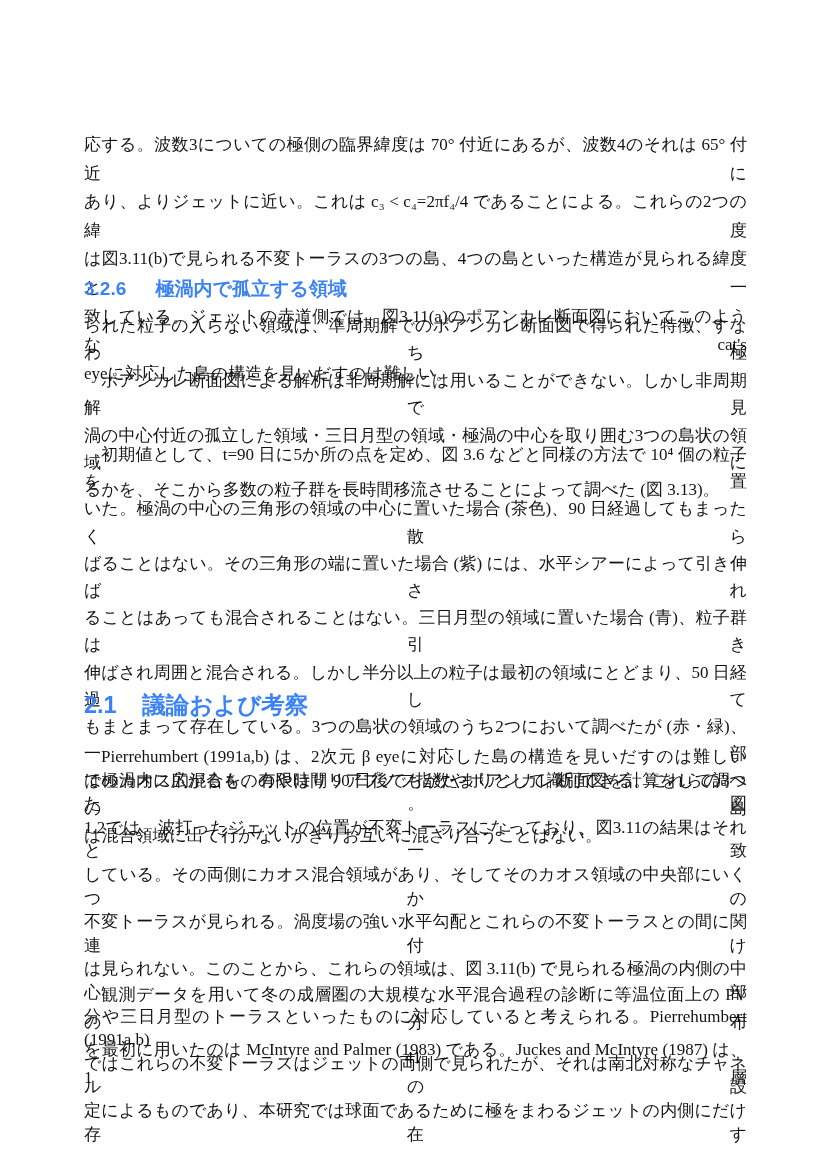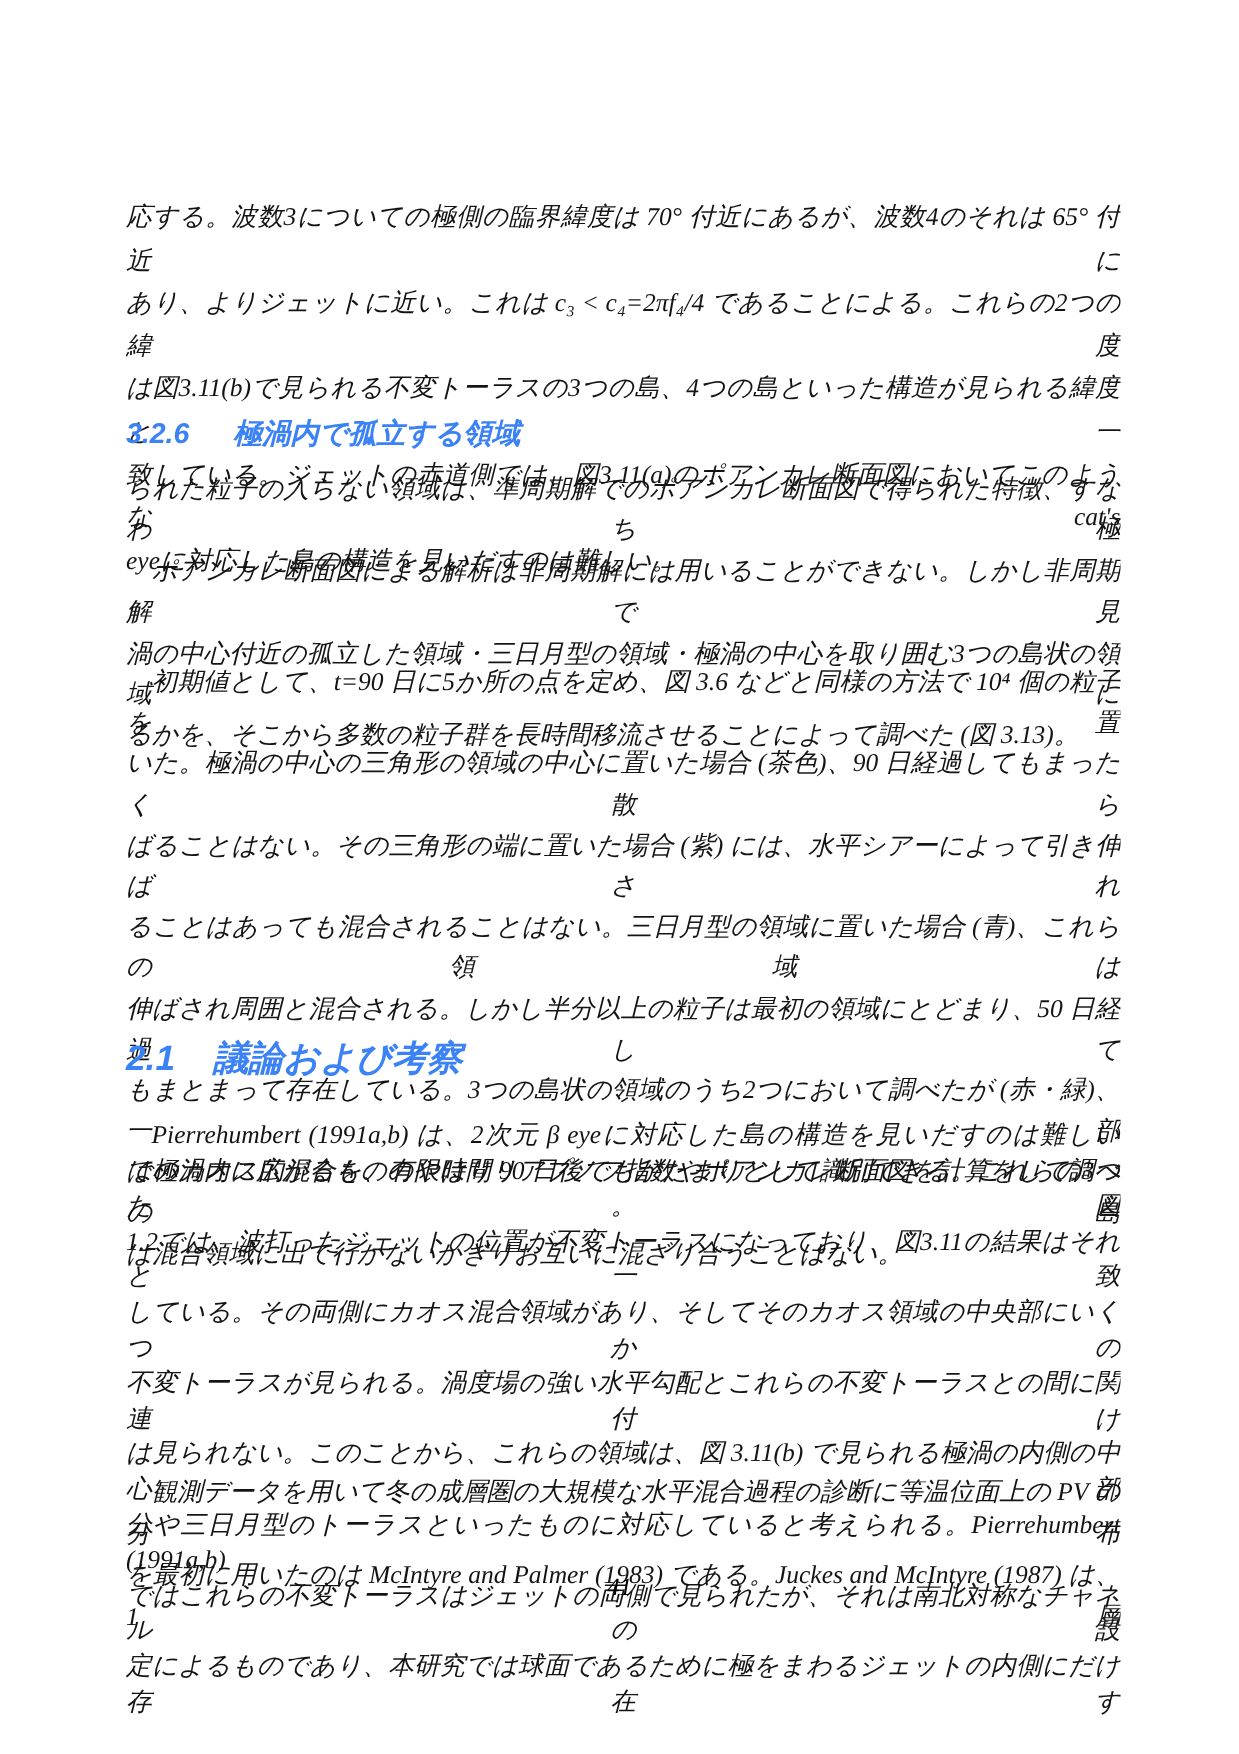--- a/index.html
+++ b/index.html
@@ -8,21 +8,20 @@
     width: 826px; height: 1169px;
     position: relative;
     font-family: "Liberation Serif", "DejaVu Serif", serif;
     color: #141414;
   }
   .page {
     position: absolute; inset: 0;
     width: 826px; height: 1169px;
     background: #ffffff;
     overflow: hidden;
-    font-style: italic;
   }
   .para {
     position: absolute;
     left: 84px;
     width: 663px;
     font-size: 17px;
   }
   .tline {
     text-align: justify;
     text-align-last: justify;
@@ -82,21 +81,21 @@
     <div class="tline">られた粒子の入らない領域は、準周期解でのポアンカレ断面図で得られた特徴、すなわち極</div>
     <div class="tline indent">ポアンカレ断面図による解析は非周期解には用いることができない。しかし非周期解で見</div>
     <div class="tline">渦の中心付近の孤立した領域・三日月型の領域・極渦の中心を取り囲む3つの島状の領域に</div>
     <div class="tline end">るかを、そこから多数の粒子群を長時間移流させることによって調べた (図 3.13)。</div>
   </div>
 
   <div class="para p3">
     <div class="tline indent">初期値として、t=90 日に5か所の点を定め、図 3.6 などと同様の方法で 10⁴ 個の粒子を置</div>
     <div class="tline">いた。極渦の中心の三角形の領域の中心に置いた場合 (茶色)、90 日経過してもまったく散ら</div>
     <div class="tline">ばることはない。その三角形の端に置いた場合 (紫) には、水平シアーによって引き伸ばされ</div>
-    <div class="tline">ることはあっても混合されることはない。三日月型の領域に置いた場合 (青)、これらの領域は</div>
+    <div class="tline">ることはあっても混合されることはない。三日月型の領域に置いた場合 (青)、粒子群は引き</div>
     <div class="tline">伸ばされ周囲と混合される。しかし半分以上の粒子は最初の領域にとどまり、50 日経過して</div>
     <div class="tline">もまとまって存在している。3つの島状の領域のうち2つにおいて調べたが (赤・緑)、一部</div>
     <div class="tline">は極渦内に広がるもののやはり 90 日後でもかたまりとして識別できる。これらの3つの島</div>
     <div class="tline end">は混合領域に出て行かないかぎりお互いに混ざり合うことはない。</div>
   </div>
 
   <div class="heading h33">
     <span class="hnum">2.1</span>
     <span class="htitle">議論および考察</span>
   </div>

